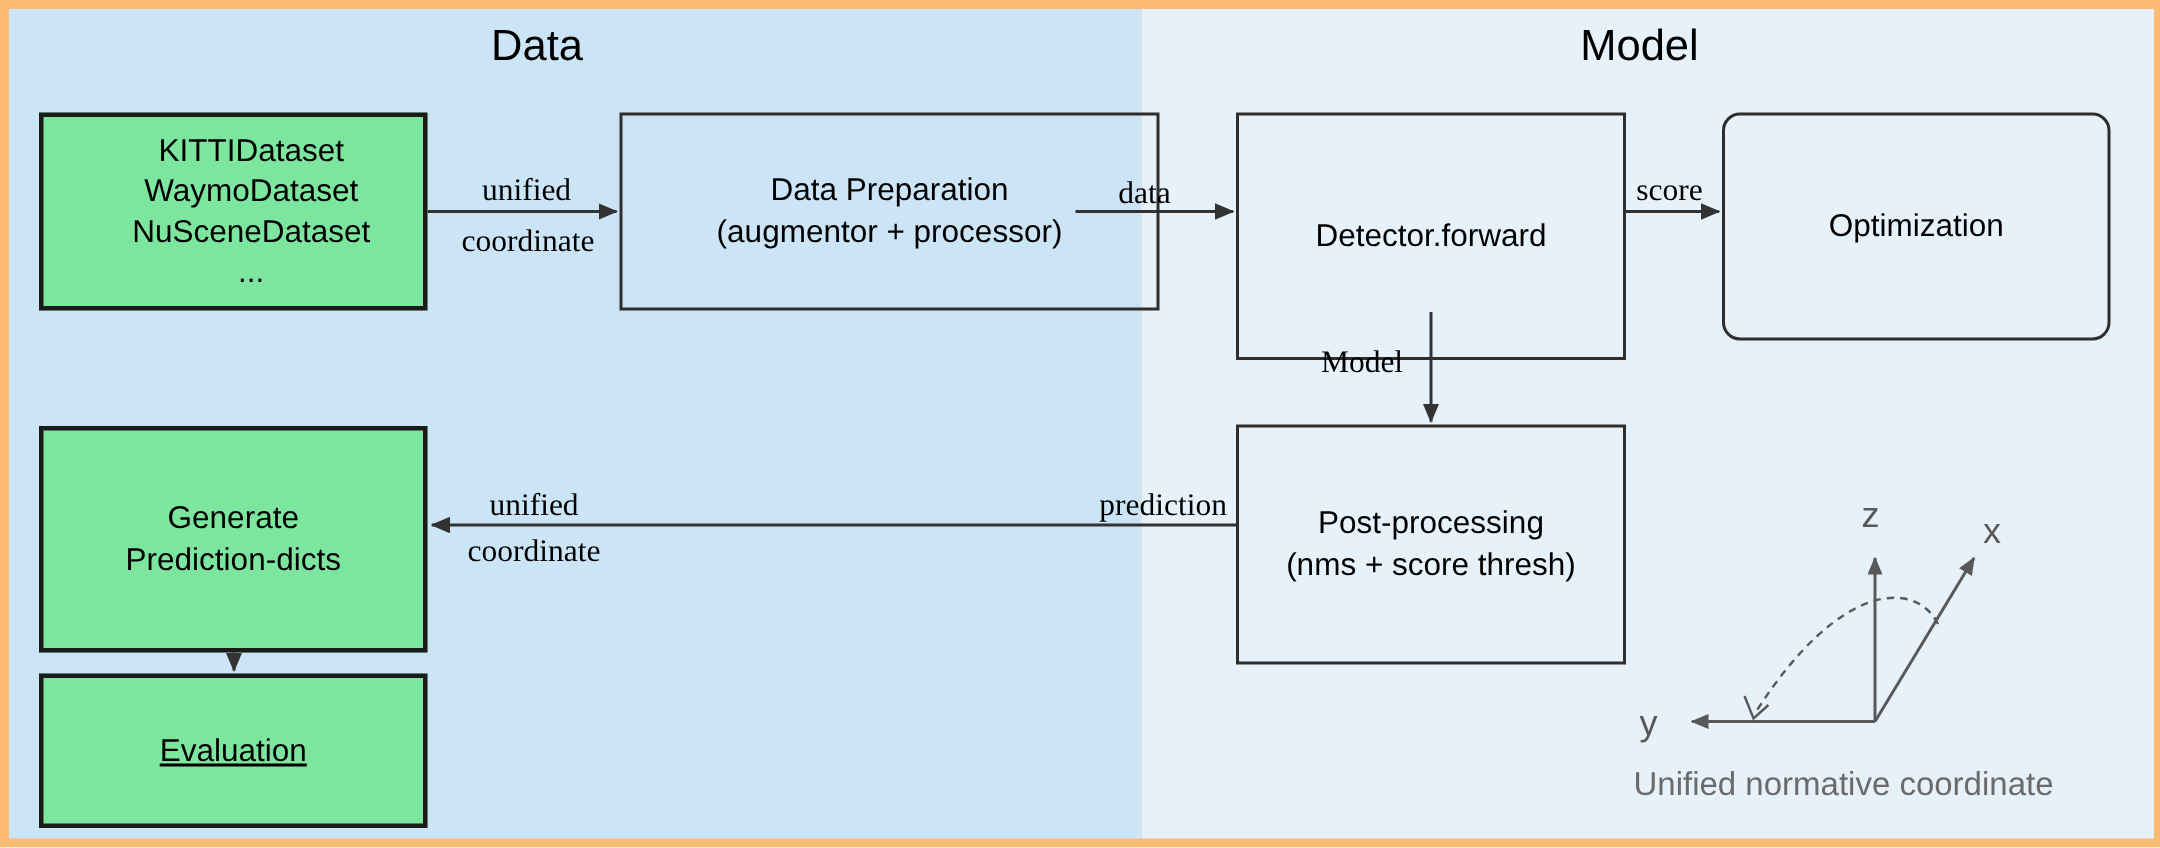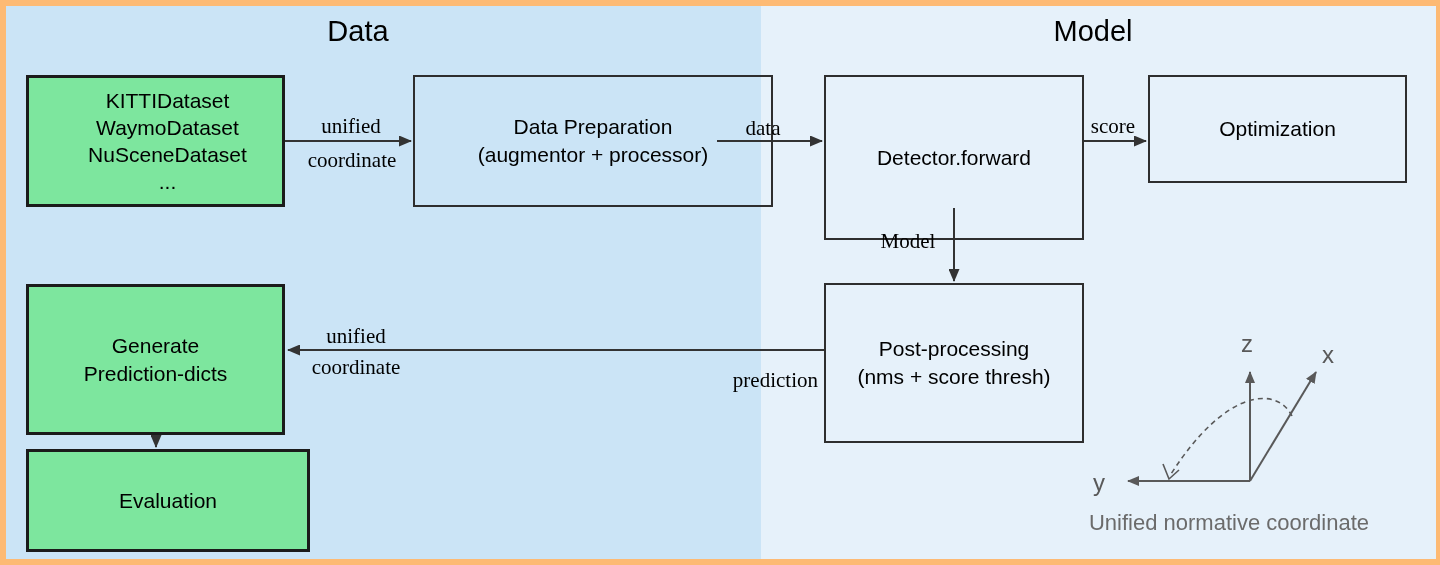--- a/index.html
+++ b/index.html
@@ -84,48 +84,48 @@
 
   <div class="box white-box" style="left:413px;top:75px;width:360px;height:132px;">
     <div class="box-label">Data Preparation
 (augmentor + processor)</div>
   </div>
 
   <div class="box white-box" style="left:824px;top:75px;width:260px;height:165px;">
     <div class="box-label">Detector.forward</div>
   </div>
 
-  <div class="box white-box" style="left:1148px;top:75px;width:259px;height:108px;">
+  <div class="box white-box" style="left:1148px;top:75px;width:259px;height:152px;border-radius:12px;">
     <div class="box-label">Optimization</div>
   </div>
 
   <div class="box white-box" style="left:824px;top:283px;width:260px;height:160px;">
     <div class="box-label">Post-processing
 (nms + score thresh)</div>
   </div>
 
   <div class="box green-box" style="left:26px;top:284px;width:259px;height:151px;">
     <div class="box-label">Generate
 Prediction-dicts</div>
   </div>
 
-  <div class="box green-box" style="left:26px;top:449px;width:284px;height:103px;">
+  <div class="box green-box" style="left:26px;top:449px;width:259px;height:103px;text-decoration:underline;">
     <div class="box-label">Evaluation</div>
   </div>
 
   <div class="edge-label" style="left:351px;top:114px;">unified</div>
   <div class="edge-label" style="left:352px;top:148px;">coordinate</div>
 
   <div class="edge-label" style="left:763px;top:116px;">data</div>
 
   <div class="edge-label" style="left:1113px;top:114px;">score</div>
 
   <div class="edge-label" style="left:908px;top:229px;">Model</div>
 
-  <div class="edge-label right-anchor" style="left:818px;top:324px;margin-top:44px;">prediction</div>
+  <div class="edge-label right-anchor" style="left:818px;top:324px;">prediction</div>
 
   <div class="edge-label" style="left:356px;top:324px;">unified</div>
   <div class="edge-label" style="left:356px;top:355px;">coordinate</div>
 
   <svg class="overlay" style="left:1080px;top:330px;" width="320" height="180">
     <defs>
       <marker id="ahg" markerUnits="userSpaceOnUse" markerWidth="12" markerHeight="10" refX="11" refY="5" orient="auto">
         <path d="M0 0 L12 5 L0 10 Z" style="fill:var(--axes-gray)"></path>
       </marker>
     </defs>

